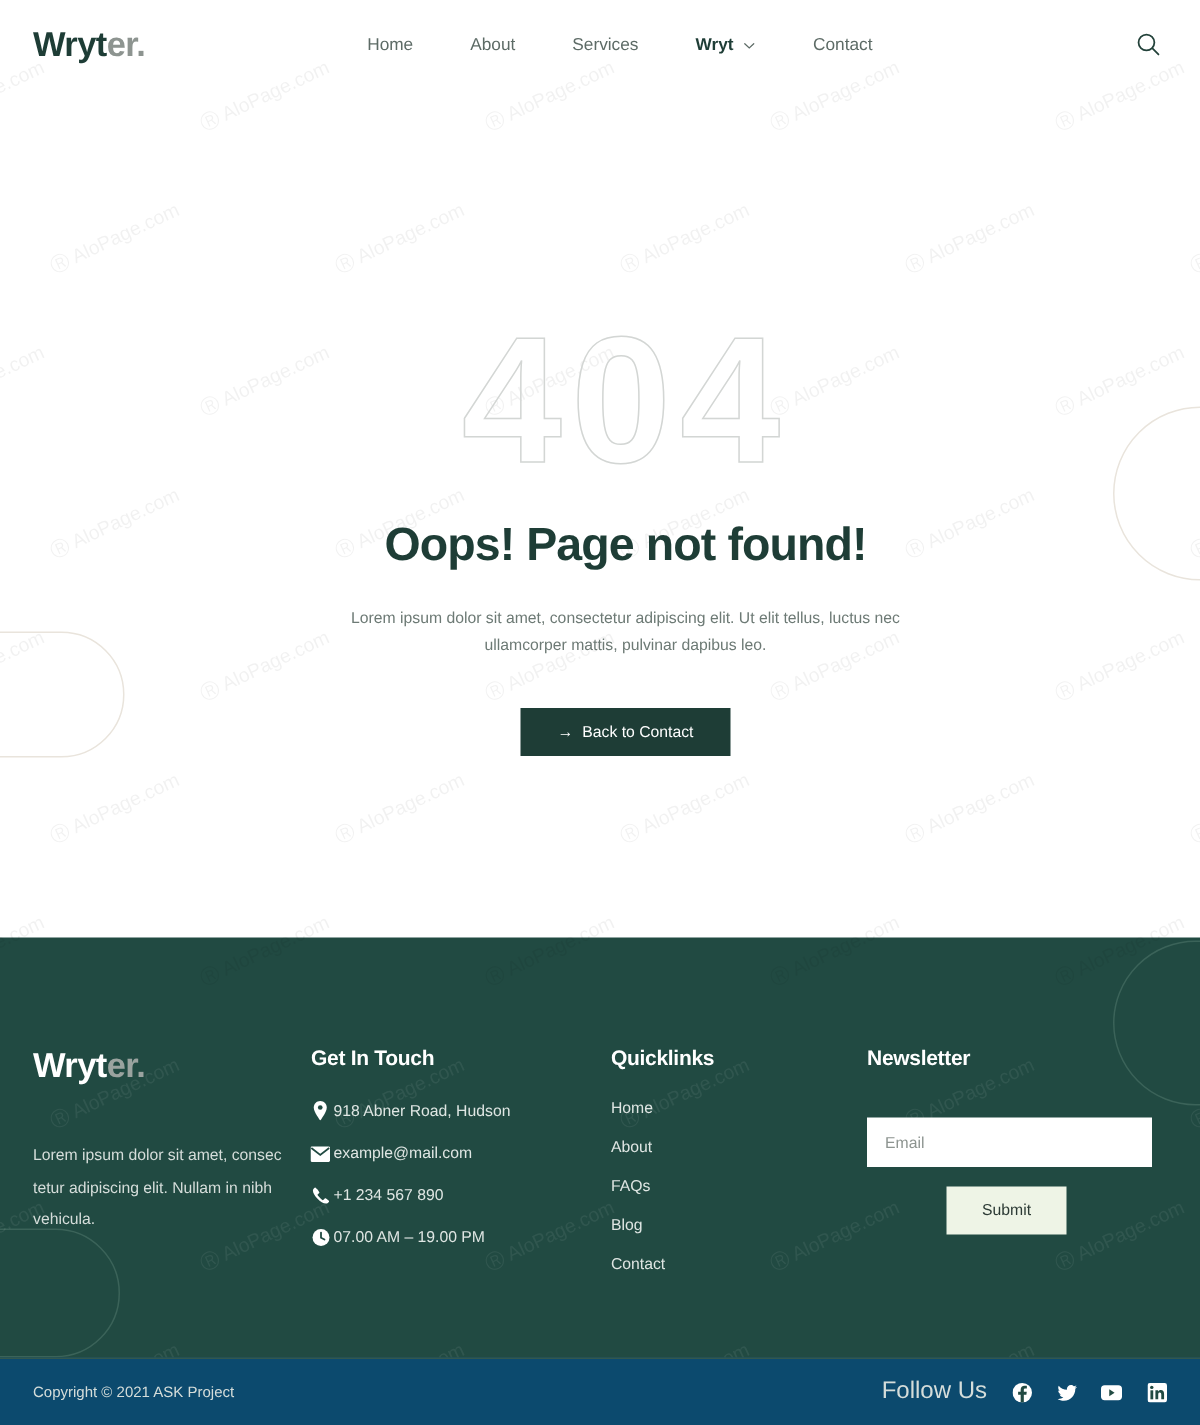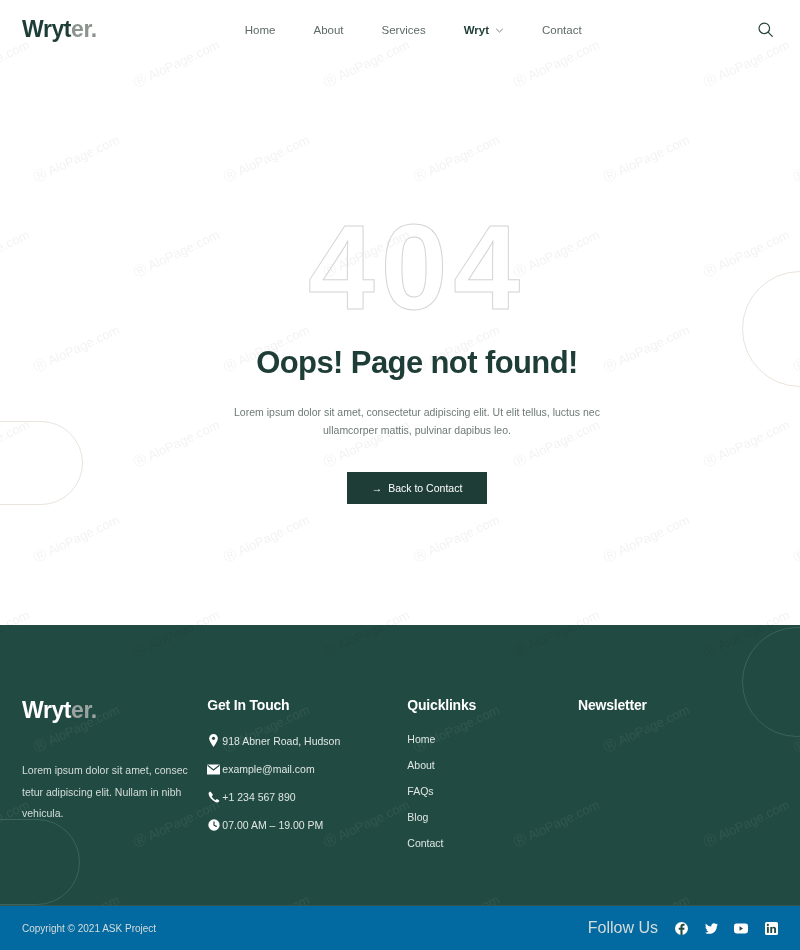--- a/index.html
+++ b/index.html
@@ -242,21 +242,21 @@
     width: 160px; height: 86px;
     border: 1px solid #3b6359;
     border-radius: 46px;
   }
 
   
   .bottom-bar {
     position: absolute;
     left: 0; right: 0; bottom: 0;
     height: 45px;
-    background: #0369a1;
+    background: #0c4a6e;
     border-top: 1px solid #33574e;
     display: flex;
     align-items: center;
     padding: 0 22px;
     z-index: 15;
   }
   .copyright { font-size: 10px; color: #d5ddda; }
   .follow-wrap { margin-left: auto; display: flex; align-items: center; gap: 16px; }
   .follow-label { font-size: 16px; color: #d5ddda; }
   .soc { width: 14px; height: 14px; color: #ffffff; cursor: pointer; display: flex; align-items: center; justify-content: center; }
@@ -374,20 +374,24 @@
           <div class="link-item">Home</div>
           <div class="link-item">About</div>
           <div class="link-item">FAQs</div>
           <div class="link-item">Blog</div>
           <div class="link-item">Contact</div>
         </div>
       </div>
 
       <div class="fcol fcol-news">
         <div class="fhead">Newsletter</div>
+        <div class="news-form">
+          <input class="news-input" type="text" placeholder="Email" style="">
+          <button class="news-btn">Submit</button>
+        </div>
       </div>
     </div>
 
     <div class="bottom-bar">
       <div class="copyright">Copyright © 2021 ASK Project</div>
       <div class="follow-wrap">
         <span class="follow-label">Follow Us</span>
         <span class="soc">
           <svg width="13" height="13" viewBox="0 0 16 16">
               <circle cx="8" cy="8" r="8" fill="#ffffff"></circle>

